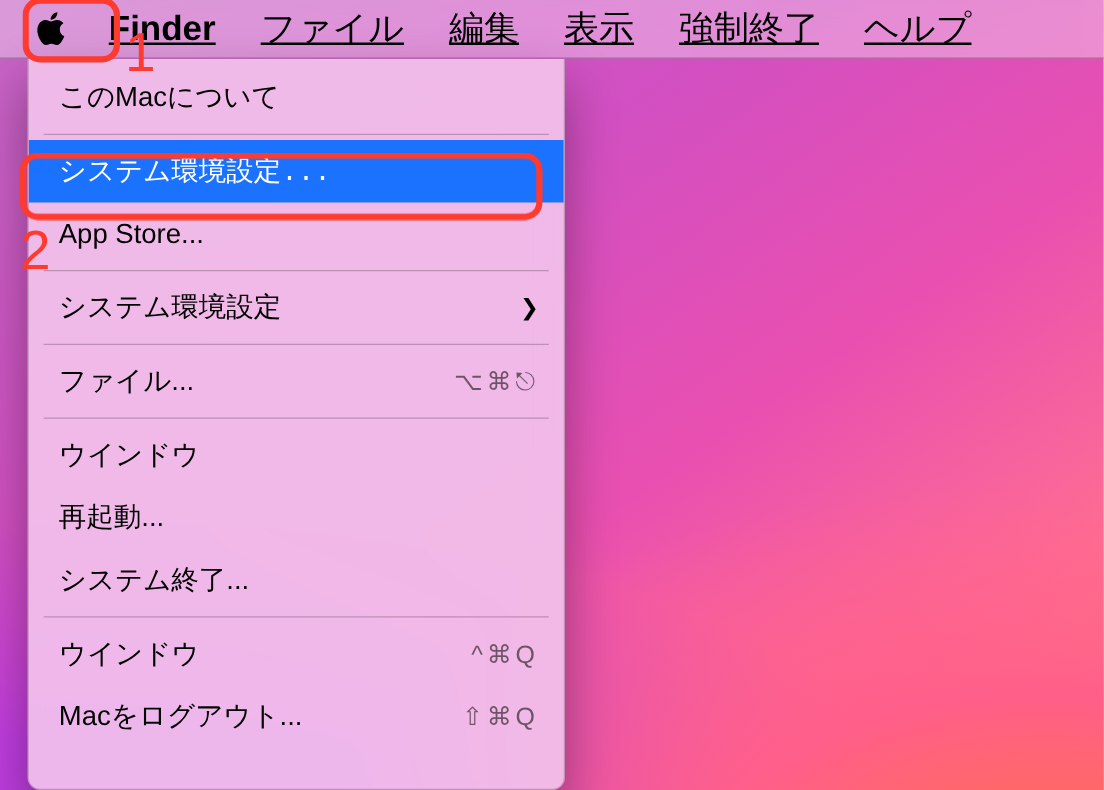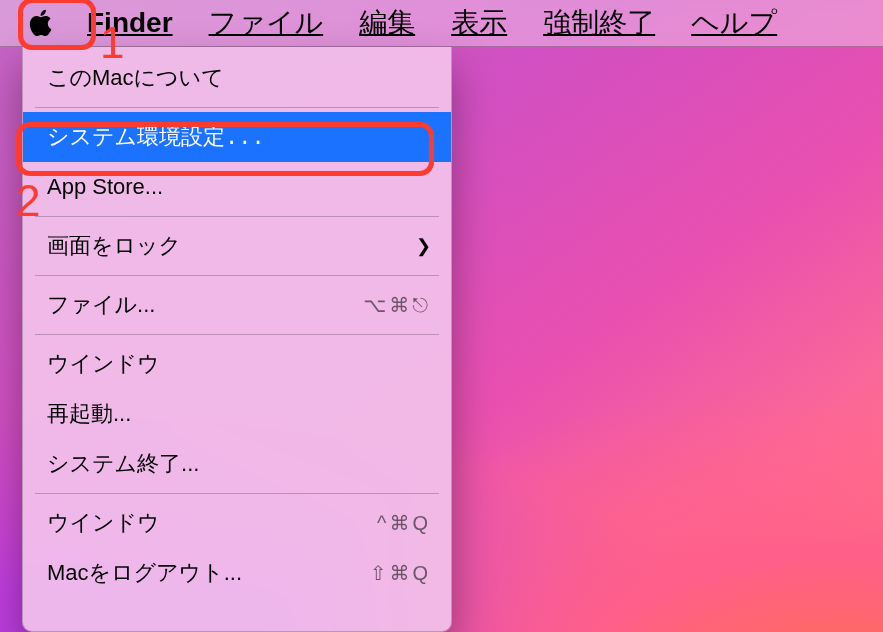--- a/index.html
+++ b/index.html
@@ -101,21 +101,21 @@
       </div>
     <div class="sep"></div>
     <div class="row selected">
         <span>システム環境設定...</span>
       </div>
     <div class="row">
         <span>App Store...</span>
       </div>
     <div class="sep"></div>
     <div class="row">
-      <span>画面をロック</span>
+      <span>システム環境設定</span>
       <span class="chev">❯</span>
     </div>
     <div class="sep"></div>
     <div class="row">
       <span>ファイル...</span>
       <span class="shortcut">⌥⌘⎋</span>
     </div>
     <div class="sep"></div>
     <div class="row">
         <span>ウインドウ</span>

